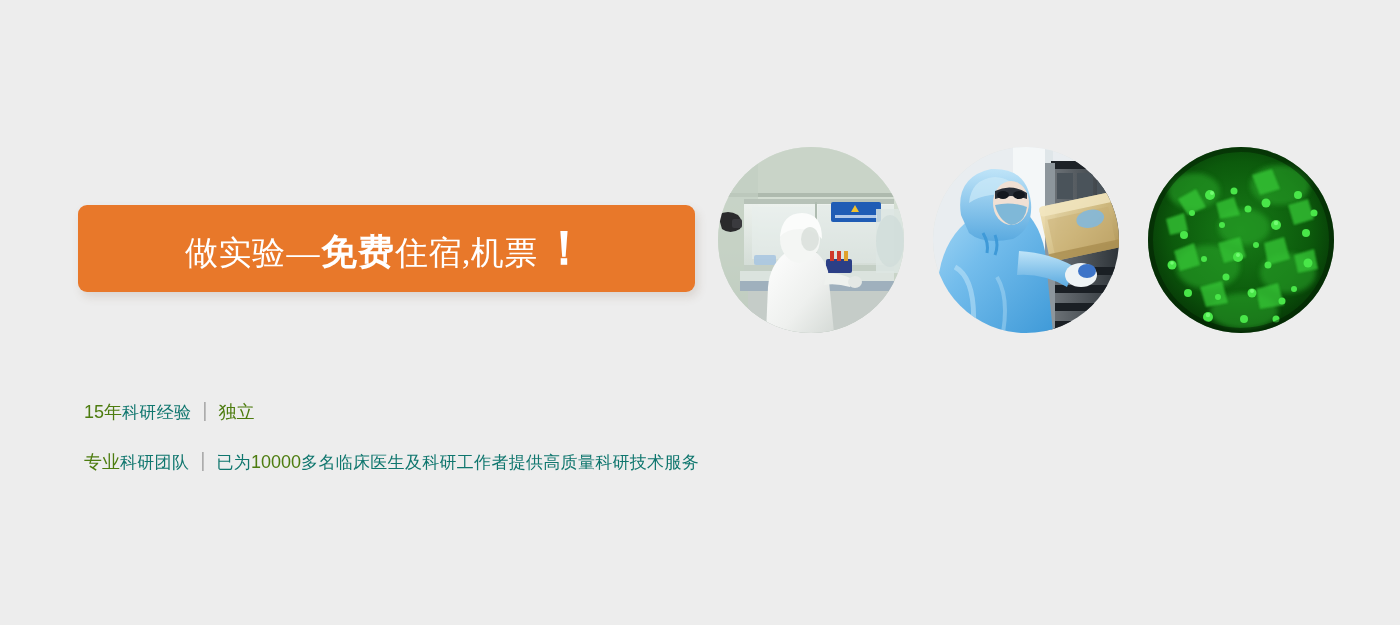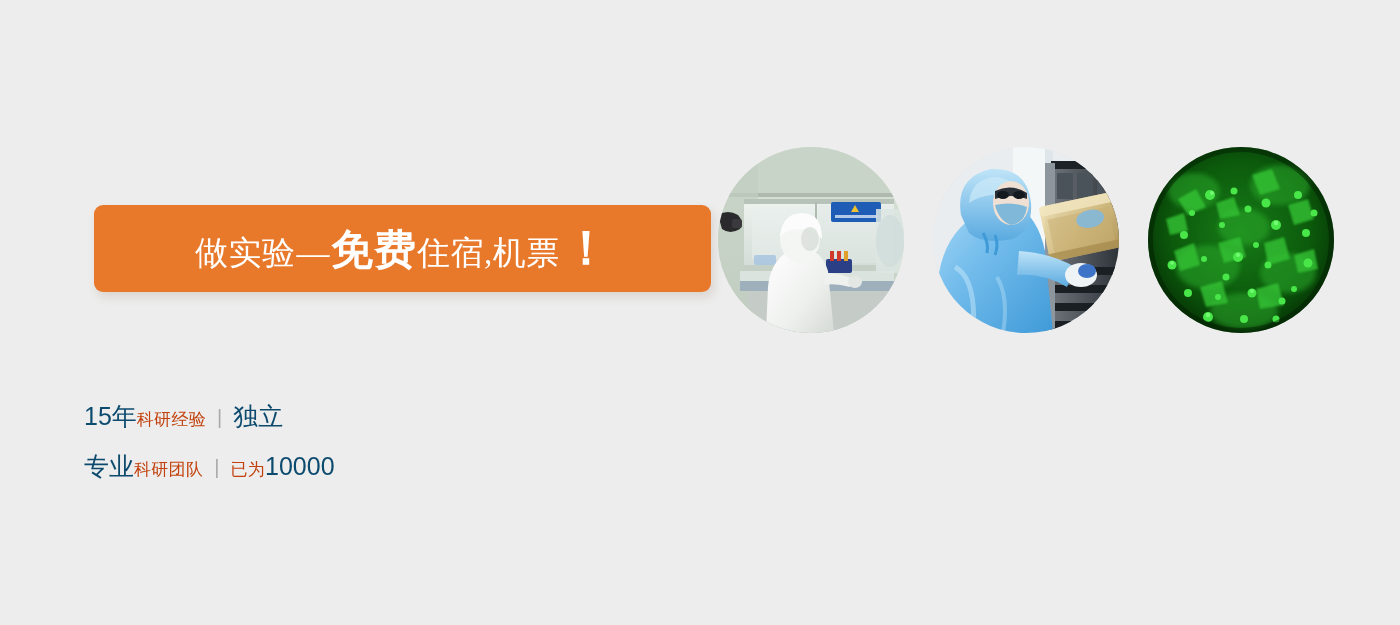--- a/index.html
+++ b/index.html
@@ -29,37 +29,36 @@
     top: 205px;
     width: 617px;
     height: 87px;
     background: #e8782a;
     border-radius: 9px;
     box-shadow: 3px 5px 10px rgba(120, 90, 60, 0.16);
     display: flex;
     align-items: center;
     justify-content: center;
     overflow: hidden;
-    margin-left: 16px;
   }
   .headline-text {
     white-space: nowrap;
     color: #ffffff;
     font-family: "Liberation Serif", "DejaVu Serif", serif;
     line-height: 1;
     display: flex;
     align-items: baseline;
     letter-spacing: 0.5px;
   }
   .hl-norm {
     font-size: 33px;
     font-weight: 400;
   }
   .hl-big {
-    font-size: 42px;
+    font-size: 36px;
     font-weight: 700;
     letter-spacing: 1px;
   }
   .hl-dash {
     font-size: 33px;
     font-weight: 400;
     padding: 0 1px;
   }
   .hl-bang {
     font-size: 47px;
@@ -97,27 +96,27 @@
     width: 800px;
   }
   .feature-line {
     display: flex;
     align-items: baseline;
     white-space: nowrap;
     height: 34px;
     margin-bottom: 16px;
   }
   .f-accent {
-    color: #0c4a6e;
-    font-size: 25px;
+    color: #4d7c0f;
+    font-size: 18px;
     font-weight: 400;
     letter-spacing: 0px;
   }
   .f-plain {
-    color: #c2410c;
+    color: #0f766e;
     font-size: 17px;
     font-weight: 400;
     letter-spacing: 0.3px;
   }
   .f-sep {
     color: #aaaaaa;
     font-size: 20px;
     font-weight: 300;
     padding: 0 11px;
     position: relative;
@@ -375,17 +374,18 @@
         <span class="f-sep">|</span>
         <span class="f-accent">独立</span>
     </div>
 
     <div class="feature-line">
       <span class="f-accent">专业</span>
         <span class="f-plain">科研团队</span>
         <span class="f-sep">|</span>
         <span class="f-plain">已为</span>
         <span class="f-accent">10000</span>
+        <span class="f-plain">多名临床医生及科研工作者提供高质量科研技术服务</span>
     </div>
 
   </div>
 
 </div>
 
 </body></html>

